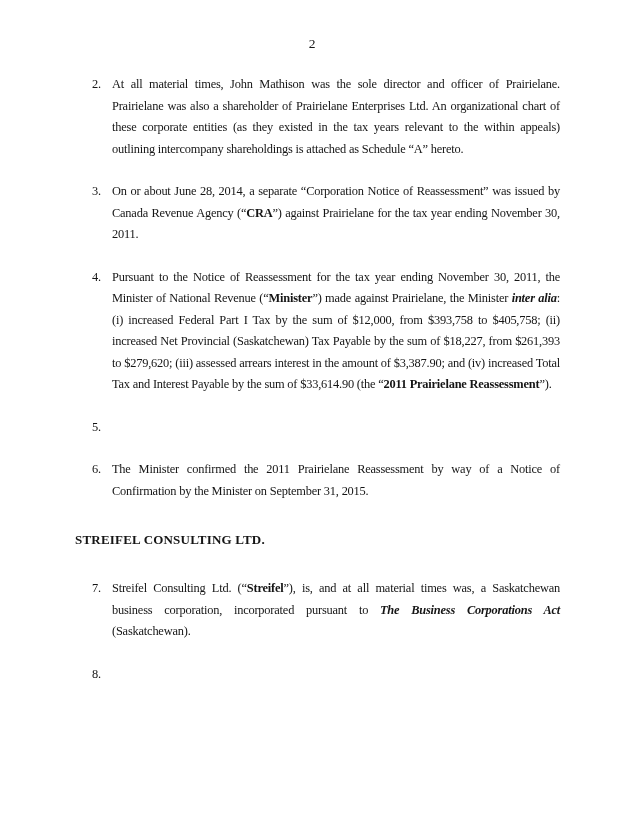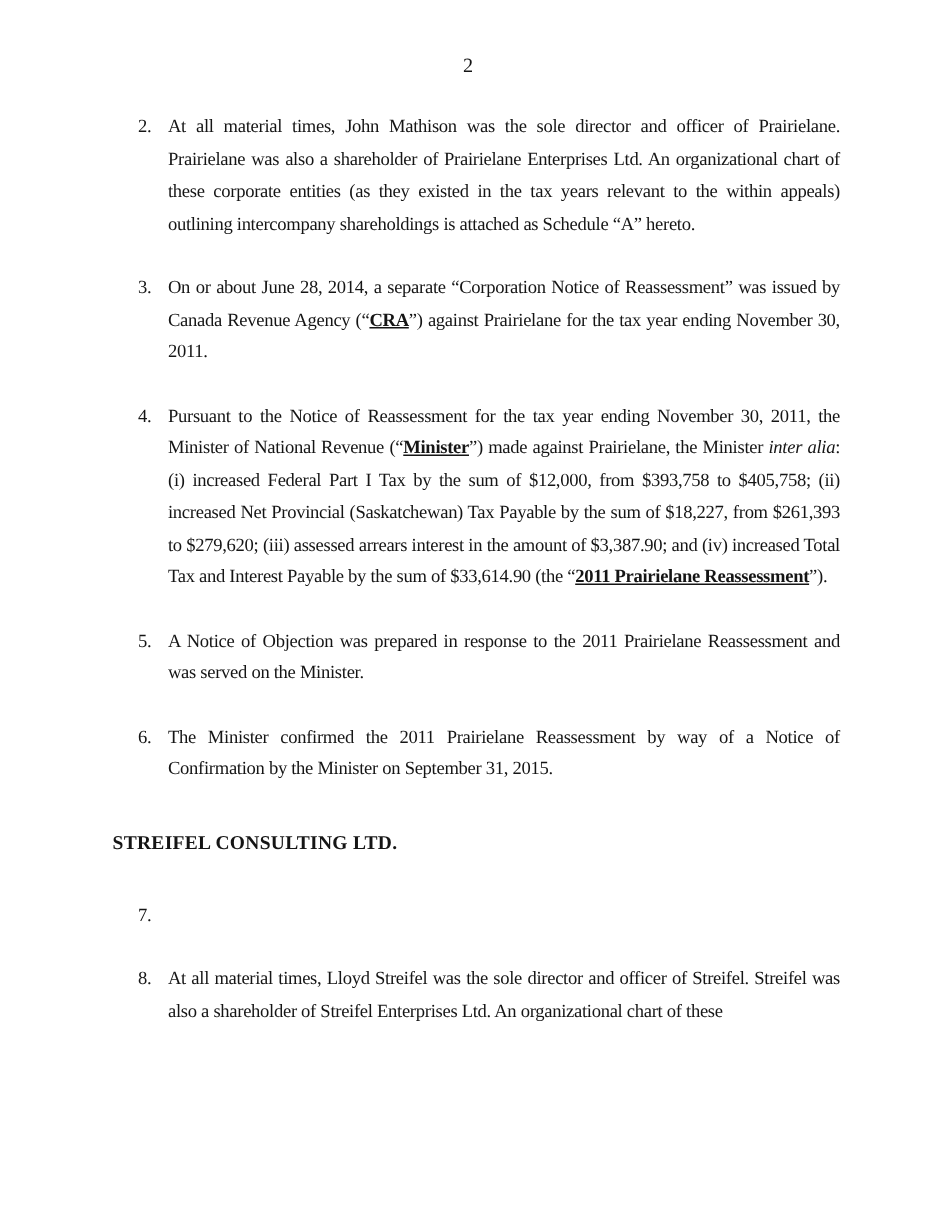--- a/index.html
+++ b/index.html
@@ -47,22 +47,22 @@
   .doc-heading {
     padding-left: 75px;
     padding-right: 64px;
     margin-top: 29px;
     margin-bottom: 29px;
     font-size: 13px;
     font-weight: bold;
     letter-spacing: 0.2px;
     line-height: 18px;
   }
-  .b { font-weight: bold; text-decoration: underline; }
-  .i { font-style: italic; }
+  .b { font-weight: bold; }
+  .i { font-style: italic; font-weight: bold; }
 </style>
 </head>
 <body>
 
 <div class="page">
   <div class="page-number">2</div>
   <div class="doc-body">
       <div class="list-item">
         <div class="num">2.</div>
         <div class="text"><span>At all material times, John Mathison was the sole director and officer of Prairielane.  Prairielane was also a shareholder of Prairielane Enterprises Ltd.  An organizational chart of these corporate entities (as they existed in the tax years relevant to the within appeals) outlining intercompany shareholdings is attached as Schedule “A” hereto.</span></div>
@@ -70,28 +70,27 @@
       <div class="list-item">
         <div class="num">3.</div>
         <div class="text"><span>On or about June 28, 2014, a separate “Corporation Notice of Reassessment” was issued by Canada Revenue Agency (“</span><span class="b">CRA</span><span>”) against Prairielane for the tax year ending November 30, 2011.</span></div>
       </div>
       <div class="list-item">
         <div class="num">4.</div>
         <div class="text"><span>Pursuant to the Notice of Reassessment for the tax year ending November 30, 2011, the Minister of National Revenue (“</span><span class="b">Minister</span><span>”) made against Prairielane, the Minister </span><span class="i">inter alia</span><span>: (i) increased Federal Part I Tax by the sum of $12,000, from $393,758 to $405,758; (ii) increased Net Provincial (Saskatchewan) Tax Payable by the sum of $18,227, from $261,393 to $279,620; (iii) assessed arrears interest in the amount of $3,387.90; and (iv) increased Total Tax and Interest Payable by the sum of $33,614.90 (the “</span><span class="b">2011 Prairielane Reassessment</span><span>”).</span></div>
       </div>
       <div class="list-item">
         <div class="num">5.</div>
-        <div class="text"><span>A Notice of Objection was prepared in response to the 2011 Prairielane Reassessment and was served on the Minister.</span></div>
       </div>
       <div class="list-item">
         <div class="num">6.</div>
         <div class="text"><span>The Minister confirmed the 2011 Prairielane Reassessment by way of a Notice of Confirmation by the Minister on September 31, 2015.</span></div>
       </div>
       <div class="doc-heading">STREIFEL CONSULTING LTD.</div>
       <div class="list-item">
         <div class="num">7.</div>
+        <div class="text"><span>Streifel Consulting Ltd. (“</span><span class="b">Streifel</span><span>”), is, and at all material times was, a Saskatchewan business corporation, incorporated pursuant to </span><span class="i">The Business Corporations Act</span><span> (Saskatchewan).</span></div>
       </div>
       <div class="list-item">
         <div class="num">8.</div>
-        <div class="text"><span>At all material times, Lloyd Streifel was the sole director and officer of Streifel.  Streifel was also a shareholder of Streifel Enterprises Ltd.  An organizational chart of these</span></div>
       </div>
     </div>
 </div>
 
 </body></html>

